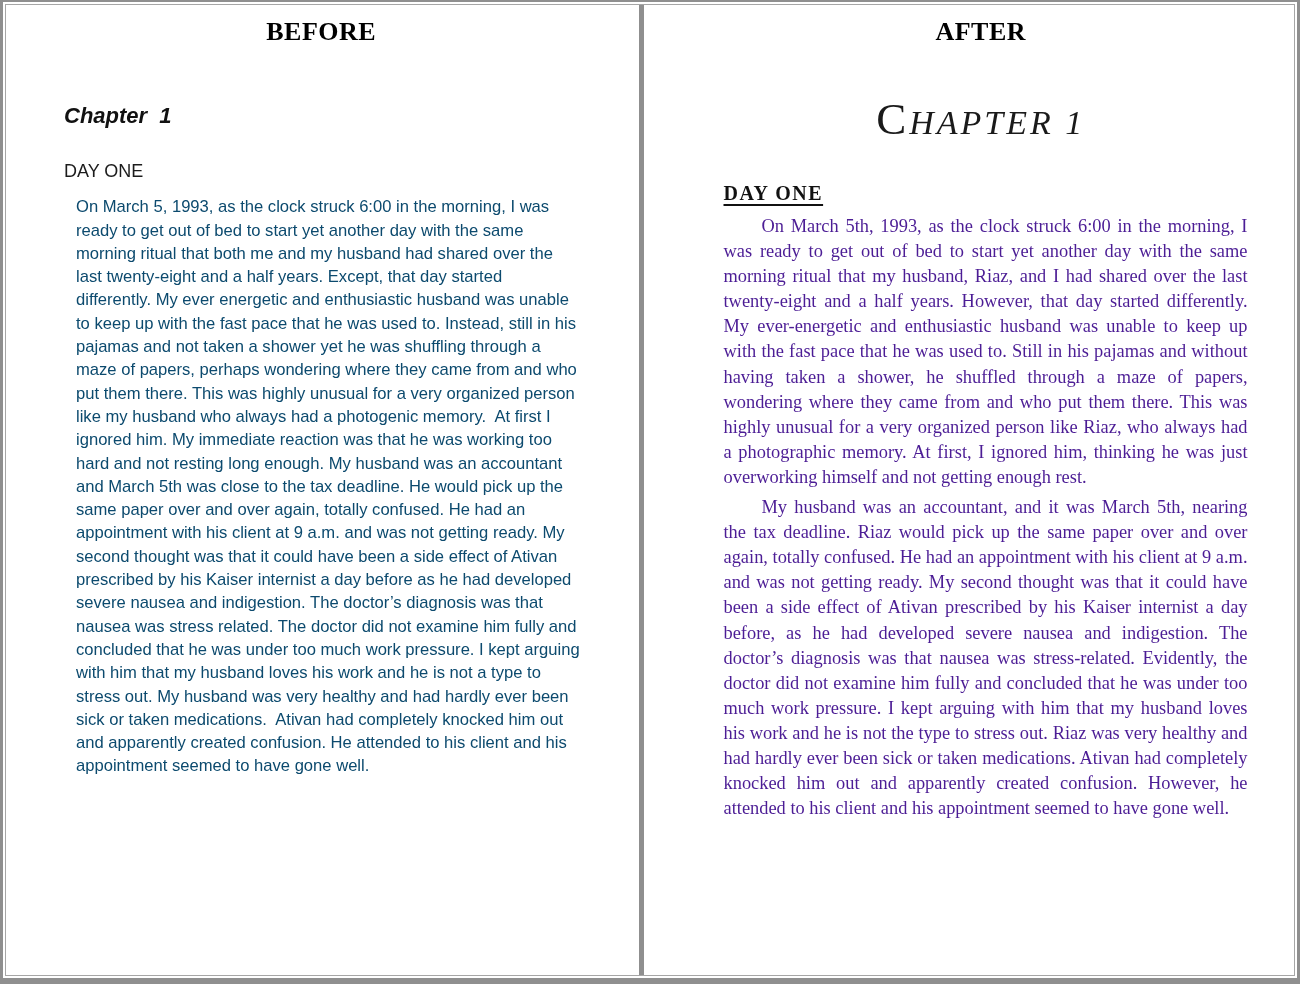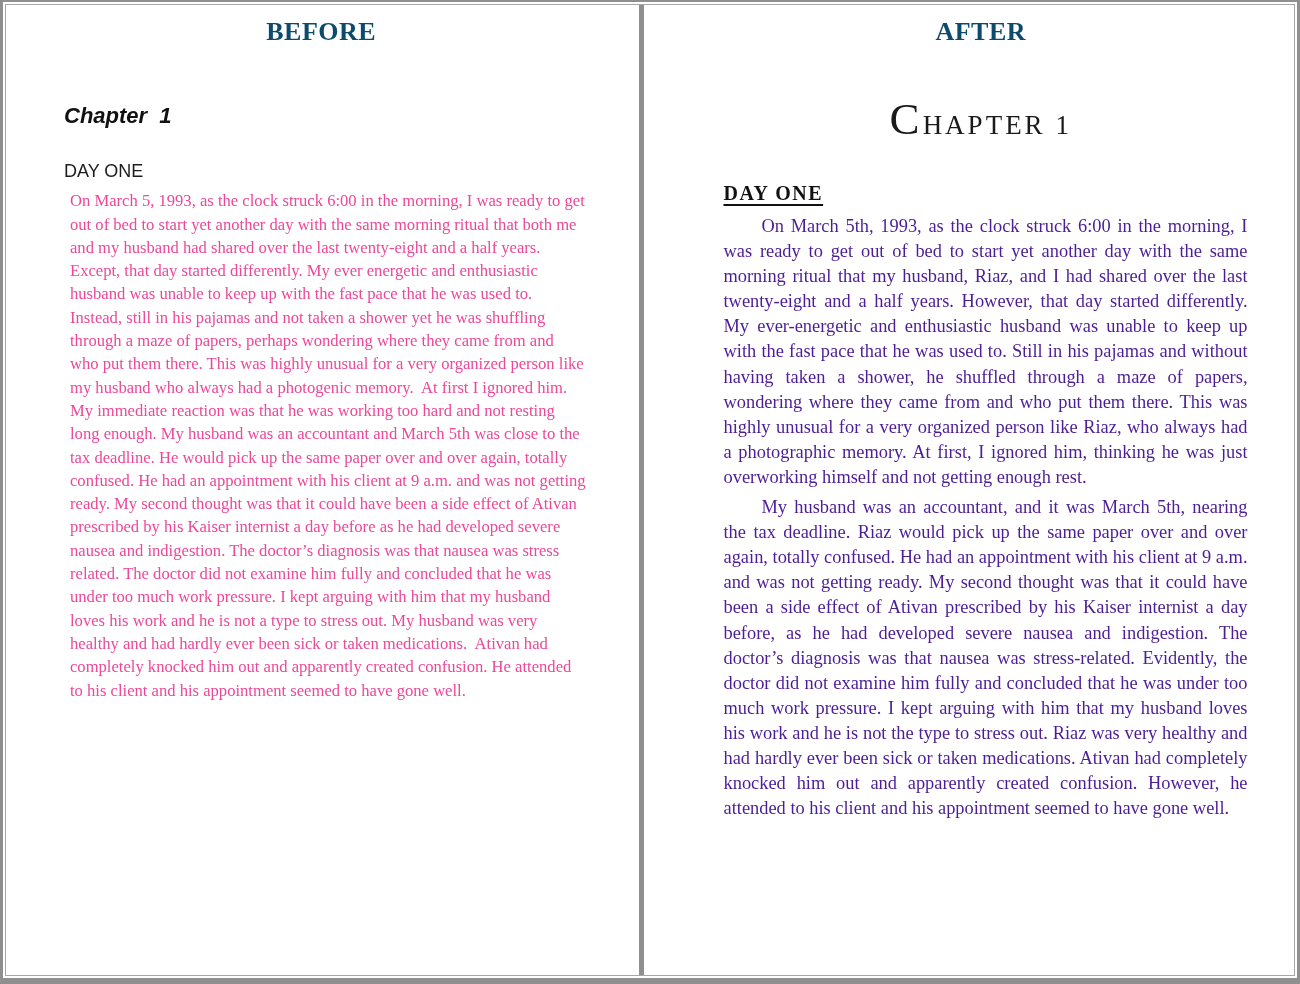--- a/index.html
+++ b/index.html
@@ -36,21 +36,21 @@
   .divider {
     width: 5px;
     background: #8f8f8f;
     flex: 0 0 auto;
   }
   .panel-header {
     font-family: "Liberation Serif", serif;
     font-weight: bold;
     font-size: 26px;
     letter-spacing: 0.5px;
-    color: #0c4a6e;
+    color: #000000;
     text-align: center;
     margin: 12px 0 0 0;
   }
   
   .panel.left { padding: 0 60px 0 58px; }
   .chapter-before {
     font-family: "Liberation Sans", sans-serif;
     font-weight: bold;
     font-style: italic;
     font-size: 22px;
@@ -62,40 +62,40 @@
     margin-top: 31px;
     width: 528px;
   }
   .day-one-before {
     font-family: "Liberation Sans", sans-serif;
     font-size: 18px;
     color: #1c1c1c;
     line-height: 23.3px;
   }
   .before-text {
-    font-family: Liberation Serif, serif;
+    font-family: Liberation Sans, sans-serif;
     font-size: 16.6px;
     line-height: 23.3px;
-    color: #ec4899;
-    margin: 6px;
+    color: #0c4a6e;
+    margin: 12px;
     white-space: pre-wrap;
   }
   
   .panel.right { padding: 0 56px 0 64px; margin-left: 16px; }
   .chapter-after {
     font-family: "Liberation Serif", serif;
     font-weight: normal;
     color: #1a1a1a;
     text-align: center;
     margin: 50px 0 0 0;
     letter-spacing: 3px;
     line-height: 1;
   }
   .chap-initial { font-size: 45px; }
-  .chap-rest { font-size: 27px; }
+  .chap-rest { font-size: 34px; font-style: italic; }
   .day-one-after {
     font-family: "Liberation Serif", serif;
     font-weight: bold;
     font-size: 20px;
     letter-spacing: 1.5px;
     color: #111111;
     text-decoration: underline;
     text-underline-offset: 4px;
     margin: 40px 0 0 0;
     display: inline-block;

